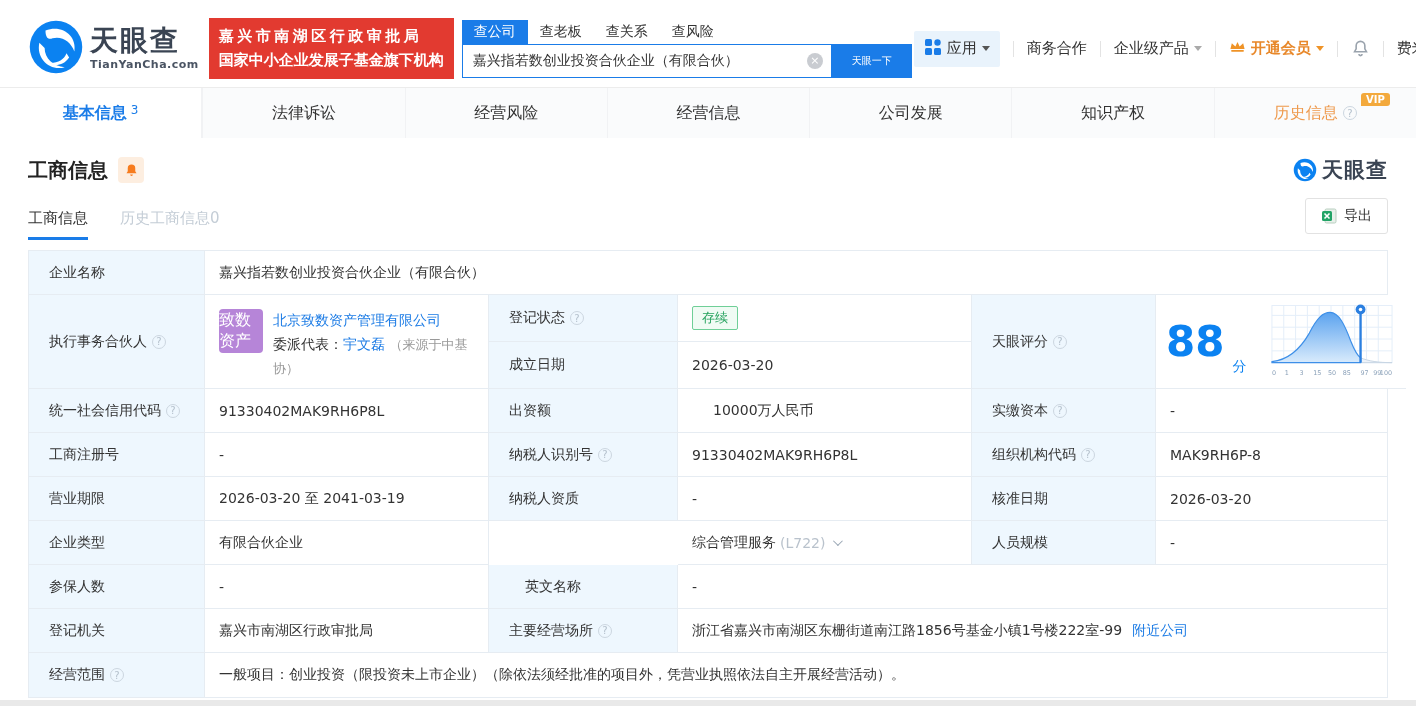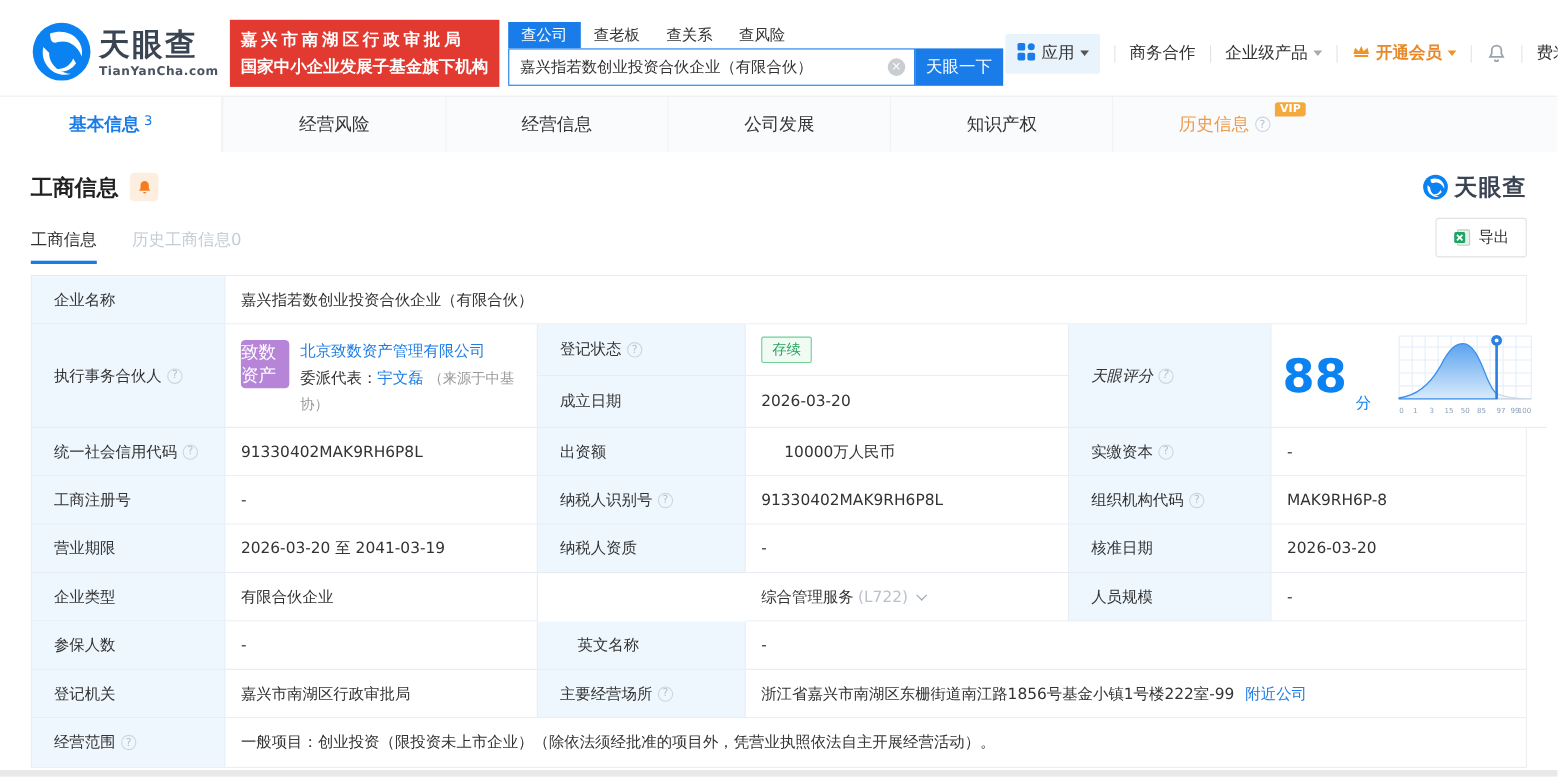--- a/index.html
+++ b/index.html
@@ -22,21 +22,21 @@
   .search-tab.active { background:#1a7ce8; color:#fff; }
   .search-row { display:flex; }
   .search-box { display:flex; align-items:center; width:370px; height:34px;
     border:1px solid #1a7ce8; background:#fff; padding:0 8px 0 10px; }
   .search-box input { flex:1; border:none; outline:none; font-size:14px; color:#333;
     font-family:inherit; background:transparent; }
   .clear-ic { width:16px; height:16px; border-radius:50%; background:#c9ccd1; color:#fff;
     font-size:11px; display:flex; align-items:center; justify-content:center; cursor:pointer; flex:none; }
   .clear-ic::after { content:"×"; line-height:1; }
   .search-btn { width:80px; height:34px; background:#1a7ce8; color:#fff; border:none;
-    font-size:15px; cursor:pointer; font-family:inherit; }
+    font-size:10px; cursor:pointer; font-family:inherit; }
   .hmenu { margin-left:auto; display:flex; align-items:center; gap:13px; font-size:15px; }
   .hdiv { width:1px; height:16px; background:#e3e3e3; }
   .hitem { display:flex; align-items:center; gap:5px; cursor:pointer; color:#333; white-space:nowrap; }
   .apps-chip { background:#e9f3fc; padding:7px 10px; border-radius:2px; }
   .caret { width:0; height:0; border-left:4px solid transparent; border-right:4px solid transparent;
     border-top:5px solid #555; display:inline-block; }
   .caret.lt { border-top-color:#aaa; }
   .caret.or { border-top-color:#ef9327; }
   .vip-link { color:#e8882a; font-weight:bold; }
 
@@ -179,20 +179,23 @@
     </span>
   </div>
 </div>
 
 <div class="nav">
   <div class="nav-tab active">
     <span>基本信息</span>
     <span class="nav-count">3</span>
   </div>
   <div class="nav-tab">
+    <span>法律诉讼</span>
+  </div>
+  <div class="nav-tab">
     <span>经营风险</span>
   </div>
   <div class="nav-tab">
     <span>经营信息</span>
   </div>
   <div class="nav-tab">
     <span>公司发展</span>
   </div>
   <div class="nav-tab">
     <span>知识产权</span>
@@ -262,21 +265,21 @@
       </div>
       <div class="cell lbl" style="grid-column:3;grid-row:1;">
         <span>登记状态</span>
           <span class="q"></span>
       </div>
       <div class="cell lbl" style="grid-column:3;grid-row:2;">成立日期</div>
       <div class="cell" style="grid-column:4;grid-row:1;">
         <span class="status-badge">存续</span>
       </div>
       <div class="cell" style="grid-column:4;grid-row:2;">2026-03-20</div>
-      <div class="cell lbl rs2" style="grid-column:5;font-style:italic;">
+      <div class="cell lbl rs2" style="grid-column:5;">
         <span>天眼评分</span>
           <span class="q"></span>
       </div>
       <div class="cell last rs2 score-cell" style="grid-column:6;">
         <span class="score-num">88</span>
         <span class="score-unit">分</span>
         <span style="margin-left:14px;">
           <svg width="128" height="82" viewBox="0 0 130 82">
             <rect x="4" y="6" width="122" height="58" fill="#fff" stroke="#e4eef9"></rect>
             <path d="M16 6 V64 M28 6 V64 M40 6 V64 M52 6 V64 M64 6 V64 M76 6 V64 M88 6 V64 M100 6 V64 M112 6 V64 M4 16 H126 M4 28 H126 M4 40 H126 M4 52 H126" stroke="#e4eef9" stroke-width="1"></path>

